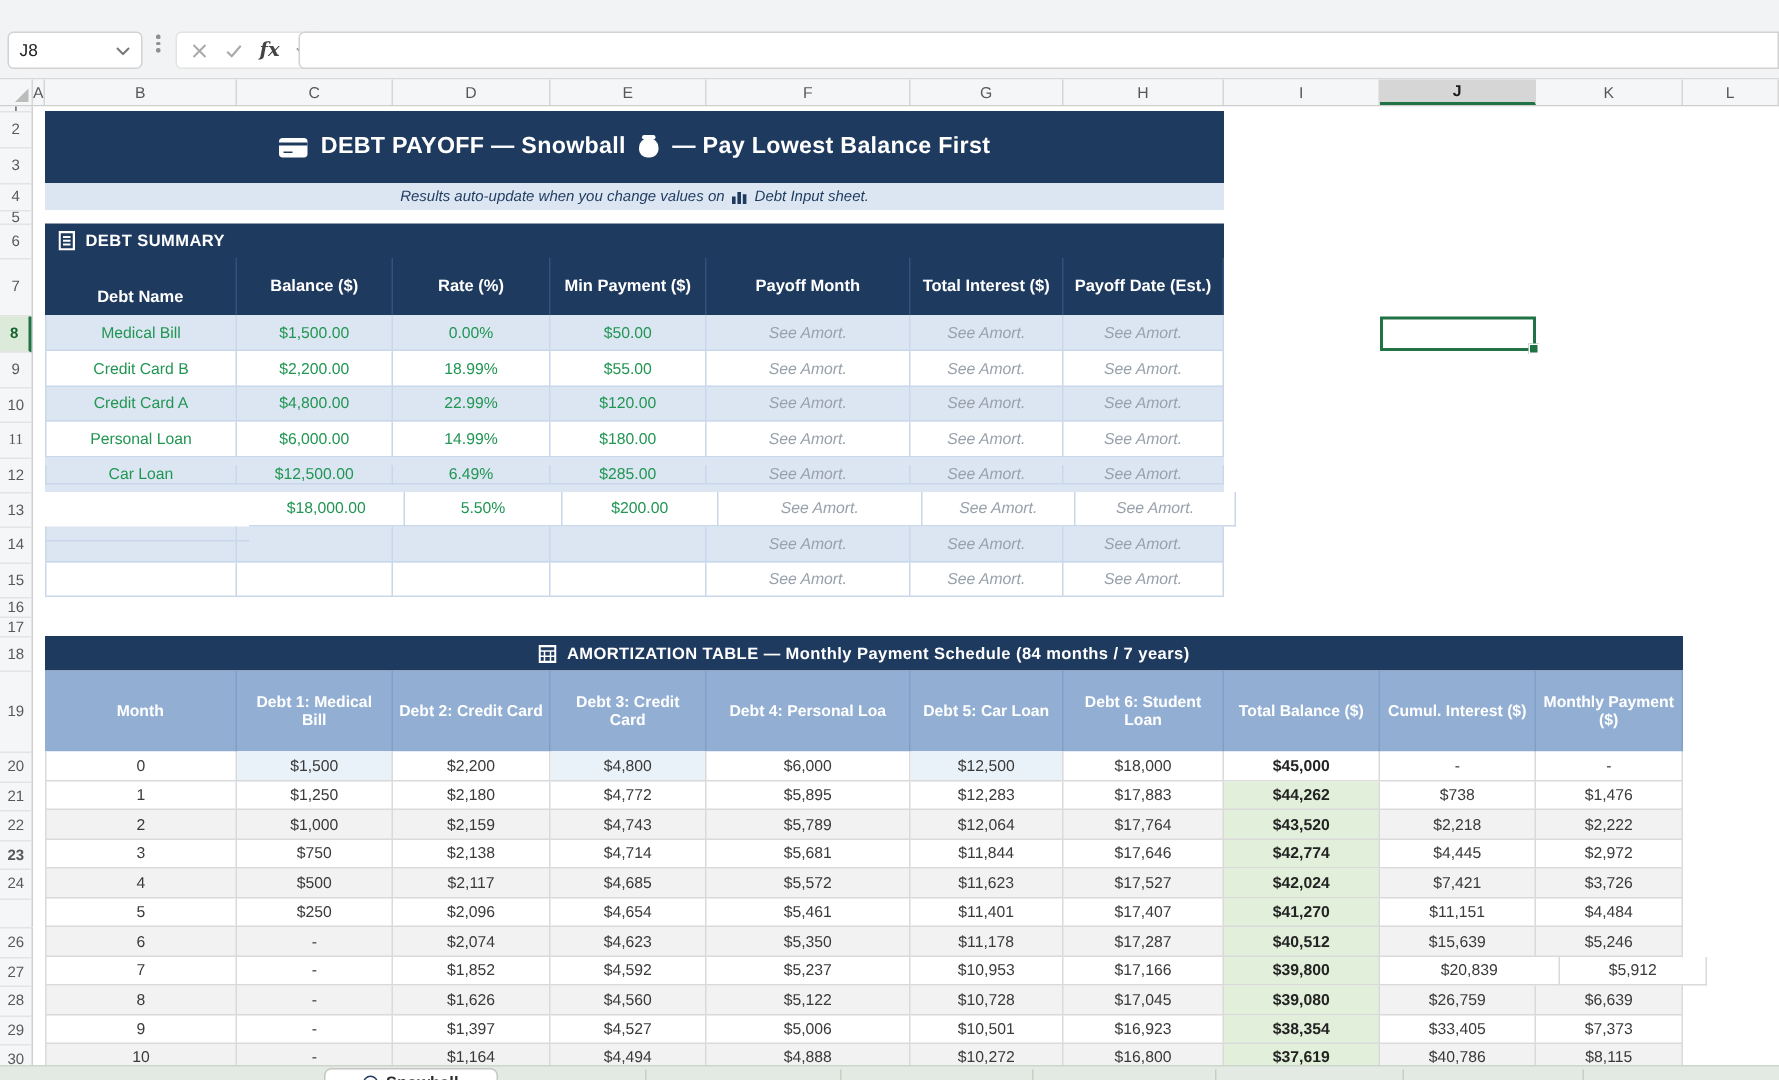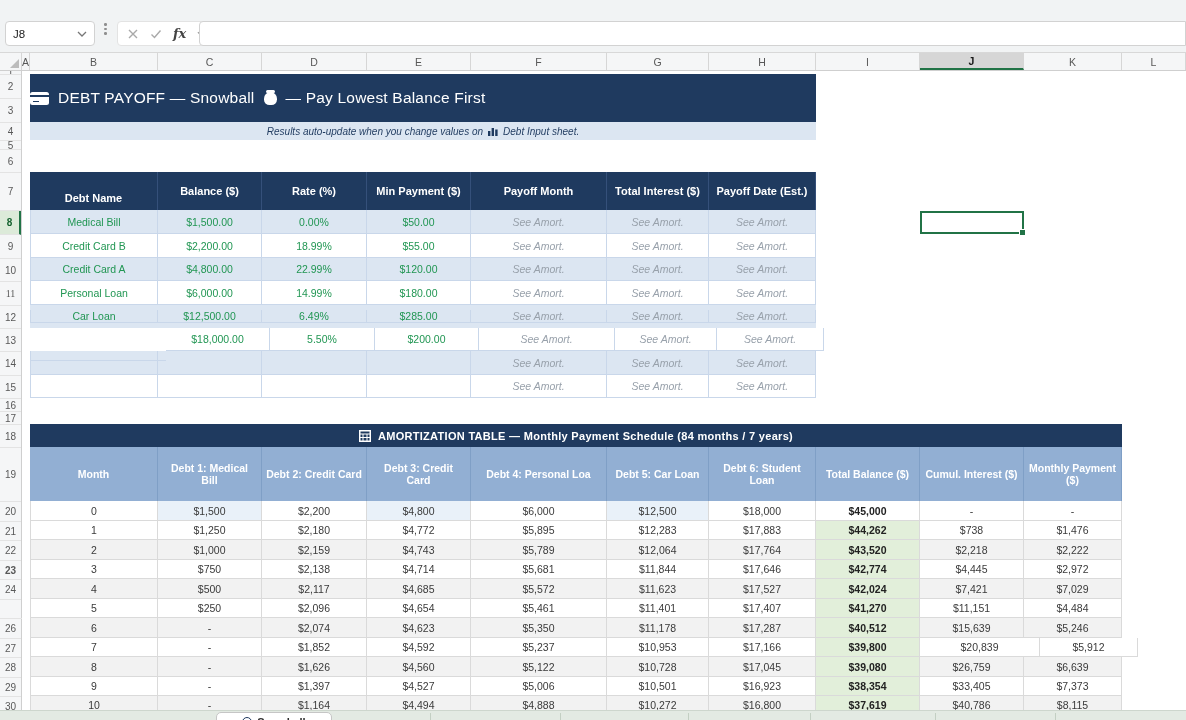--- a/index.html
+++ b/index.html
@@ -32,22 +32,22 @@
 
   
   .rowhdrs{position:absolute;top:71px;left:0;width:22px;height:649px;background:#f5f6f7;border-right:1px solid #cfcfcf;box-sizing:border-box}
   .rowhdr{box-sizing:border-box;display:flex;align-items:center;justify-content:center;font-size:10px;color:#585858;
           overflow:hidden;border-bottom:1px solid #e3e3e3}
   .rowhdr.sel{background:#dcead9;color:#15622f;font-weight:bold;border-right:2px solid #217346}
 
   
   .canvas{position:absolute;left:22px;top:71px;width:1164px;height:649px;background:#fff;overflow:hidden}
   .band{position:absolute;left:8px;width:786px;box-sizing:border-box}
-  .title-band{top:3px;height:48px;background:#1f3a5f;color:#fff;display:flex;align-items:center;justify-content:flex-start;
-              gap:9px;font-size:15.5px;font-weight:normal;letter-spacing:.2px}
+  .title-band{top:3px;height:48px;background:#1f3a5f;color:#fff;display:flex;align-items:center;justify-content:center;
+              gap:9px;font-size:15.5px;font-weight:bold;letter-spacing:.2px}
   .sub-band{top:51px;height:18px;background:#dce6f2;color:#1f3a5f;font-size:10px;font-style:italic;
             display:flex;align-items:center;justify-content:center;gap:5px}
   .sec-band{top:78px;height:23px;background:#1f3a5f;color:#fff;display:flex;align-items:center;gap:7px;
             padding-left:9px;font-size:11px;font-weight:bold;letter-spacing:.3px}
   .amort-band{top:353px;height:23px;width:1092px;background:#1f3a5f;color:#fff;display:flex;align-items:center;
               justify-content:center;gap:7px;font-size:11px;font-weight:bold;letter-spacing:.3px}
 
   
   .cc-icon{width:19px;height:13px;background:#fff;border-radius:2.5px;position:relative;flex:none}
   .cc-icon::before{content:'';position:absolute;left:0;right:0;top:3px;height:2.5px;background:#1f3a5f}
@@ -189,20 +189,27 @@
   <div class="band sub-band">
     <span>Results auto-update when you change values on</span>
     <svg class="tbl-icon" width="10" height="9" viewBox="0 0 10 9">
       <rect x="0" y="4" width="2.4" height="5" fill="#1f3a5f"></rect>
         <rect x="3.6" y="1" width="2.4" height="8" fill="#1f3a5f"></rect>
       <rect x="7.2" y="2.5" width="2.4" height="6.5" fill="#1f3a5f"></rect>
       </svg>
     <span>Debt Input sheet.</span>
   </div>
 
+  <div class="band sec-band">
+    <svg class="tbl-icon" width="11" height="13" viewBox="0 0 11 13">
+      <rect x="0.75" y="0.75" width="9.5" height="11.5" fill="none" stroke="#fff" stroke-width="1.5"></rect>
+      <path d="M3 4 H8 M3 6.5 H8 M3 9 H8" stroke="#fff" stroke-width="1.2"></path>
+      </svg>
+    <span>DEBT SUMMARY</span>
+  </div>
 
   <div class="sumtbl">
       <div class="s-hrow">
         <div class="s-hcell" style="width: 128px;">Debt Name</div>
         <div class="s-hcell" style="width: 104px;">Balance ($)</div>
         <div class="s-hcell" style="width: 105px;">Rate (%)</div>
         <div class="s-hcell" style="width: 104px;">Min Payment ($)</div>
         <div class="s-hcell" style="width: 136px;">Payoff Month</div>
         <div class="s-hcell" style="width: 102px;">Total Interest ($)</div>
         <div class="s-hcell" style="width: 107px;">Payoff Date (Est.)</div>
@@ -353,21 +360,21 @@
       <div class="a-row alt" style="height: 20px;">
         <div class="a-cell" style="width: 128px;">4</div>
         <div class="a-cell" style="width: 104px;">$500</div>
         <div class="a-cell" style="width: 105px;">$2,117</div>
         <div class="a-cell" style="width: 104px;">$4,685</div>
         <div class="a-cell" style="width: 136px;">$5,572</div>
         <div class="a-cell" style="width: 102px;">$11,623</div>
         <div class="a-cell" style="width: 107px;">$17,527</div>
         <div class="a-cell total greenbg" style="width: 104px;">$42,024</div>
         <div class="a-cell" style="width: 104px;">$7,421</div>
-        <div class="a-cell" style="width: 98px;">$7,029</div>
+        <div class="a-cell" style="width: 98px;">$3,726</div>
       </div>
       <div class="a-row" style="height: 19px;">
         <div class="a-cell" style="width: 128px;">5</div>
         <div class="a-cell" style="width: 104px;">$250</div>
         <div class="a-cell" style="width: 105px;">$2,096</div>
         <div class="a-cell" style="width: 104px;">$4,654</div>
         <div class="a-cell" style="width: 136px;">$5,461</div>
         <div class="a-cell" style="width: 102px;">$11,401</div>
         <div class="a-cell" style="width: 107px;">$17,407</div>
         <div class="a-cell total greenbg" style="width: 104px;">$41,270</div>

